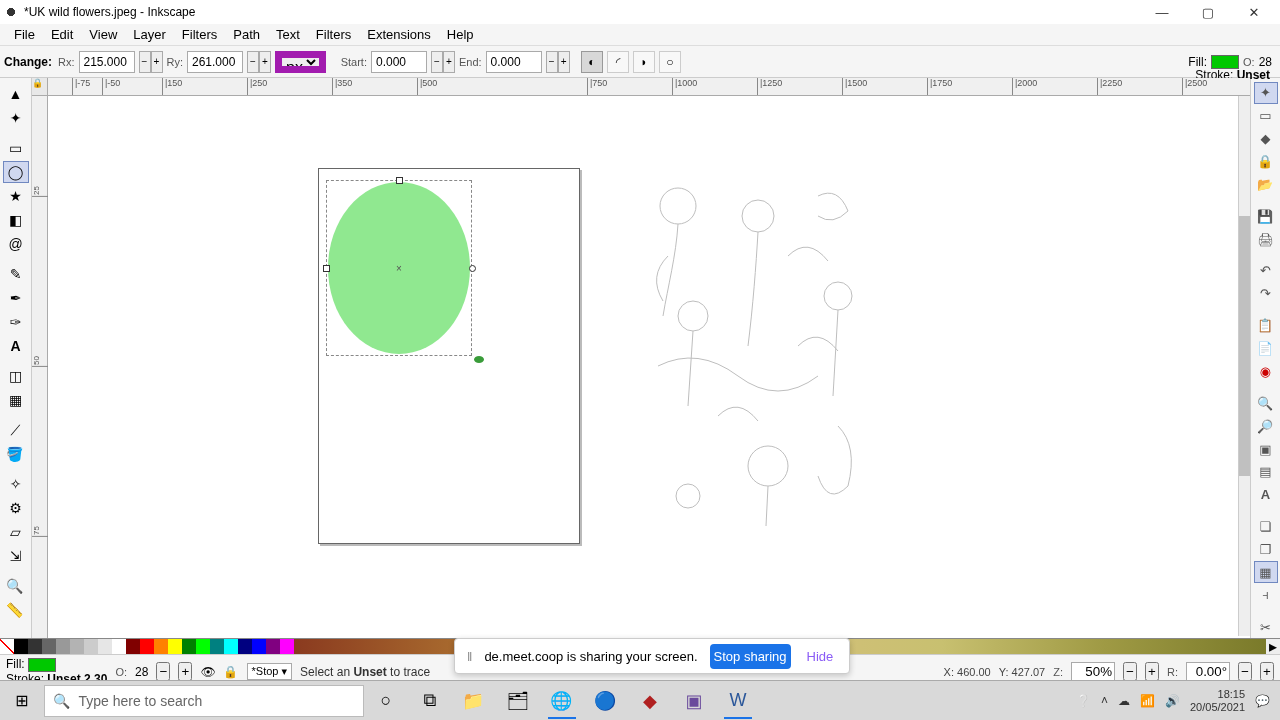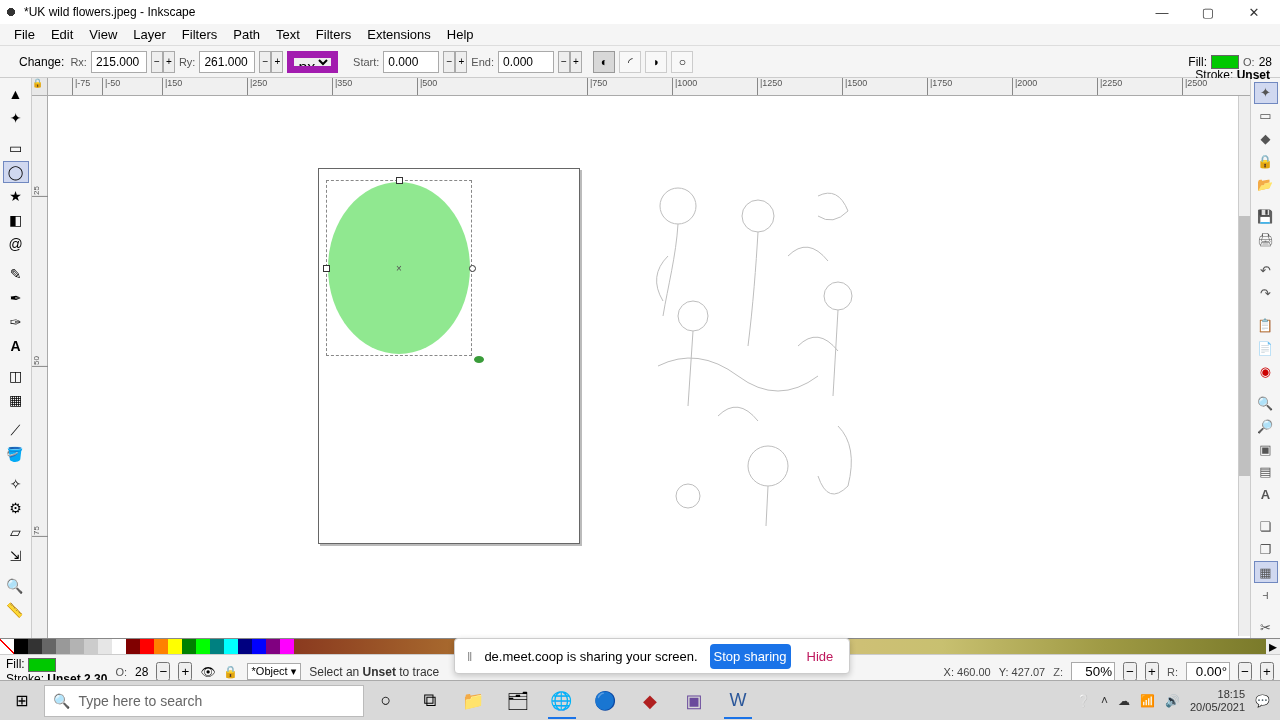--- a/index.html
+++ b/index.html
@@ -10,21 +10,21 @@
 .titlebar .logo { width: 14px; height: 14px; background: radial-gradient(circle, #333 40%, transparent 41%); border-radius: 50%; margin-right: 6px; }
 .titlebar .winbtns { margin-left: auto; display: flex; gap: 18px; padding-right: 8px; }
 .titlebar .winbtns span { width: 28px; text-align: center; cursor: pointer; font-size: 13px; color: #333; }
 
 
 .menubar { height: 22px; background: #f5f5f5; display: flex; align-items: center; padding: 0 6px; font-size: 13px; border-bottom: 1px solid #ddd; }
 .menubar span { padding: 2px 8px; cursor: pointer; }
 
 
 .optbar { height: 32px; background: #f5f5f5; border-bottom: 1px solid #ccc; display: flex; align-items: center; padding: 0 4px; font-size: 12px; gap: 4px; }
-.optbar b { font-weight: normal; margin-right: 2px; margin-left: 15px; }
+.optbar b { font-weight: bold; margin-right: 2px; }
 .optbar input.num { width: 56px; height: 22px; border: 1px solid #aaa; padding: 0 4px; font-size: 12px; }
 .optbar .spin { display: inline-flex; flex-direction: row; }
 .optbar .spin button { width: 12px; height: 22px; border: 1px solid #aaa; background: #eee; font-size: 10px; line-height: 10px; cursor: pointer; }
 .optbar select { height: 22px; border: 7px solid #a21caf; font-size: 16px; }
 .optbar .iconbtn { width: 22px; height: 22px; border: 1px solid #ccc; background: #f8f8f8; display: inline-flex; align-items: center; justify-content: center; font-size: 12px; cursor: pointer; }
 .optbar .iconbtn.sel { background: #d8d8d8; border-color: #999; }
 .optbar .right { margin-left: auto; display: flex; align-items: center; gap: 4px; }
 .optbar .swatch { width: 28px; height: 14px; border: 1px solid #666; }
 
 
@@ -81,21 +81,21 @@
 .statusbar .layerchip { border:1px solid #aaa; padding:1px 4px; font-size:11px; background:#fff;}
 .statusbar .msg { color:#333; }
 .statusbar .right { margin-left:auto; display:flex; align-items:center; gap:8px; }
 .statusbar input.zoom { width:44px; height:20px; border:1px solid #aaa; text-align:right; padding-right:2px;}
 .statusbar .coord { font-size:11px; color:#444;}
 
 
 .sharebanner { position:absolute; top:638px; left:454px; height:36px; background:#fff; border:1px solid #ccc; border-radius:4px; box-shadow:0 2px 6px rgba(0,0,0,.2); display:flex; align-items:center; padding:0 12px; gap:12px; font-size:13px; }
 .sharebanner .btn { padding:5px 4px; border-radius:4px; font-size:13px; cursor:pointer; border:none;}
 .sharebanner .stop { background:#1a73e8; color:#fff; }
-.sharebanner .hide { background:transparent; color:#be185d;text-align:center; }
+.sharebanner .hide { background:transparent; color:#8b5cf6;text-align:center; }
 
 
 .taskbar { position:absolute; left:0; right:0; bottom:0; height:40px; background:#d9d9d9; border-top:1px solid #aaa; display:flex; align-items:center; }
 .taskbar .start { width:44px; height:40px; display:flex; align-items:center; justify-content:center; font-size:16px;}
 .taskbar .search { flex:0 0 320px; height:32px; background:#fff; border:1px solid #bbb; display:flex; align-items:center; padding:0 8px; gap:8px; color:#666; font-size:14px;}
 .taskbar .tb { width:44px; height:40px; display:flex; align-items:center; justify-content:center; font-size:18px;}
 .taskbar .tb.app { position:relative;}
 .taskbar .tb.app.active:after{content:""; position:absolute; bottom:2px; left:8px; right:8px; height:2px; background:#1a73e8;}
 .taskbar .tray { margin-left:auto; display:flex; align-items:center; gap:10px; padding-right:10px; font-size:12px; color:#333;}
 .taskbar .clock { text-align:right; line-height:13px; font-size:11px;}
@@ -344,21 +344,21 @@
     <span class="swatch" style="background:#00c800; display:inline-block; vertical-align:middle;"></span></div>
     <div><span>Stroke:</span>
     <b>Unset 2.30</b></div>
   </div>
   <span class="abbr">O:</span>
   <span>28</span>
   <button style="width:14px">−</button>
   <button style="width:14px">+</button>
   <span>👁</span>
   <span>🔒</span>
-  <span class="layerchip"><span>*Object</span> ▾</span>
+  <span class="layerchip"><span>*Stop</span> ▾</span>
   <span class="msg">
     <span>Select an </span><b>Unset</b><span> to trace</span>
   </span>
 
   <div class="right">
     <span class="coord"><span>X:</span> <span>460.00</span></span>
     <span class="coord"><span>Y:</span> <span>427.07</span></span>
     <span class="abbr">Z:</span>
     <input class="zoom" value="50%" style="">
     <button style="width:14px">−</button>

